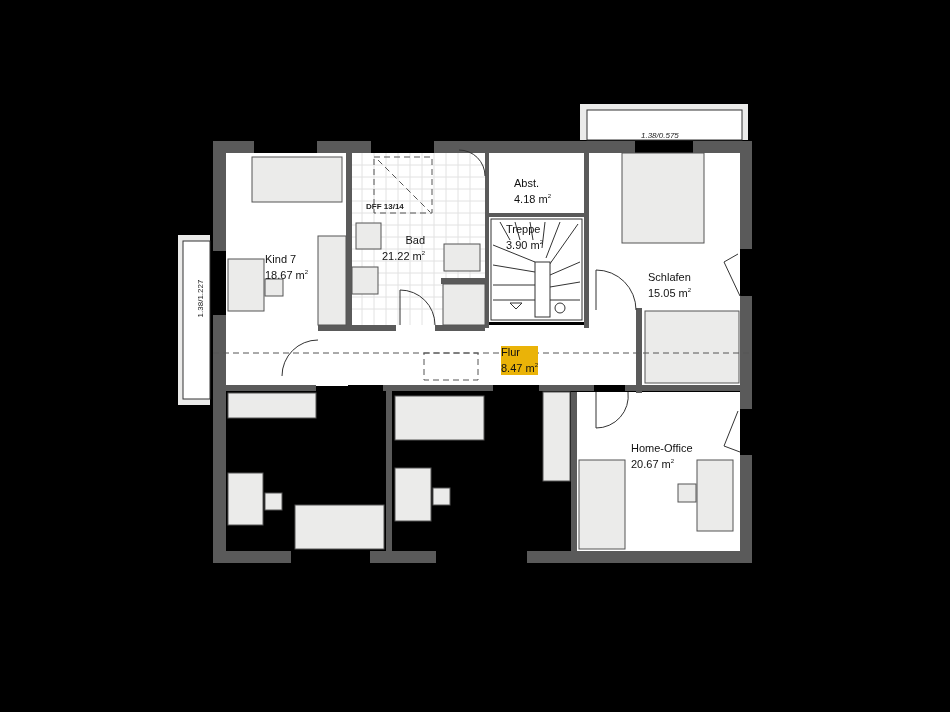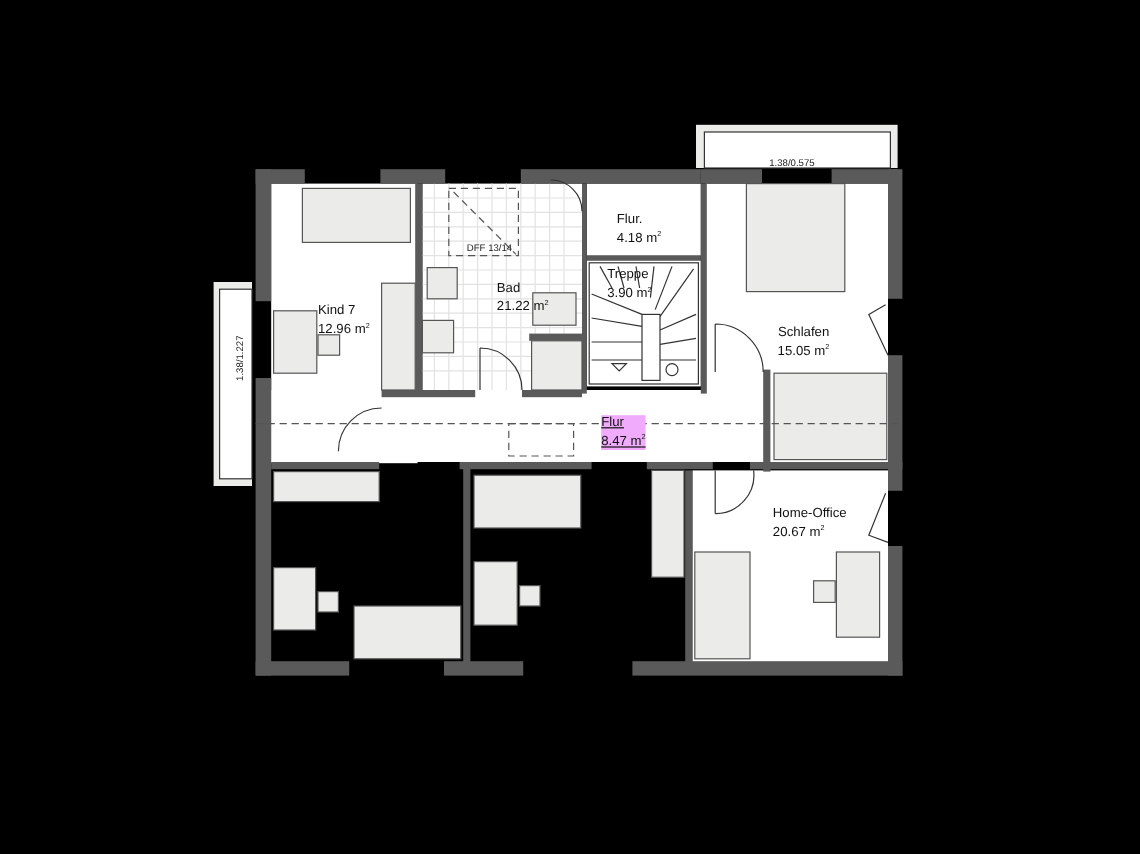--- a/index.html
+++ b/index.html
@@ -151,41 +151,41 @@
   <g stroke="#555" stroke-width="1" stroke-dasharray="6 4" fill="none">
     <line x1="213" y1="353" x2="752" y2="353"></line>
     <rect x="374" y="157" width="58" height="56"></rect>
     <line x1="378" y1="160" x2="430" y2="212"></line>
     <rect x="424" y="353" width="54" height="27"></rect>
   </g>
 </svg>
 
 <div class="lbl" style="left:265px;top:253px;">
   <div>Kind 7</div>
-  <div><span>12.96 m</span><sup>2</sup></div>
+  <div><span>18.67 m</span><sup>2</sup></div>
 </div>
-<div class="lbl" style="left:414px;top:234px;">
+<div class="lbl" style="left:382px;top:234px;text-align:right;">
   <div>Bad</div>
   <div><span>21.22 m</span><sup>2</sup></div>
 </div>
 <div class="lbl" style="left:514px;top:177px;">
-  <div>Flur.</div>
+  <div>Abst.</div>
   <div><span>4.18 m</span><sup>2</sup></div>
 </div>
 <div class="lbl" style="left:506px;top:223px;">
   <div>Treppe</div>
   <div><span>3.90 m</span><sup>2</sup></div>
 </div>
-<div class="lbl" style="left:648px;top:271px;text-align:right;">
+<div class="lbl" style="left:648px;top:271px;">
   <div>Schlafen</div>
   <div><span>15.05 m</span><sup>2</sup></div>
 </div>
-<div class="lbl" style="left:501px;top:346px;background:#f0abfc;text-decoration:underline;">
+<div class="lbl" style="left:501px;top:346px;background:#eab308;">
   <div>Flur</div>
   <div><span>8.47 m</span><sup>2</sup></div>
 </div>
-<div class="lbl" style="left:631px;top:422px;margin-left:13px;">
+<div class="lbl" style="left:631px;top:442px;">
   <div>Home-Office</div>
   <div><span>20.67 m</span><sup>2</sup></div>
 </div>
-<div class="lbl small" style="left:389px;top:200px;">DFF 13/14</div>
-<div class="lbl small" style="left:641px;top:129px;">1.38/0.575</div>
+<div class="lbl small" style="left:366px;top:200px;font-weight:bold;">DFF 13/14</div>
+<div class="lbl small" style="left:641px;top:129px;font-style:italic;">1.38/0.575</div>
 <div class="lbl small" style="left:170px;top:292px;transform:rotate(-90deg);transform-origin:center;width:60px;text-align:center;">1.38/1.227</div>
 
 </body></html>

